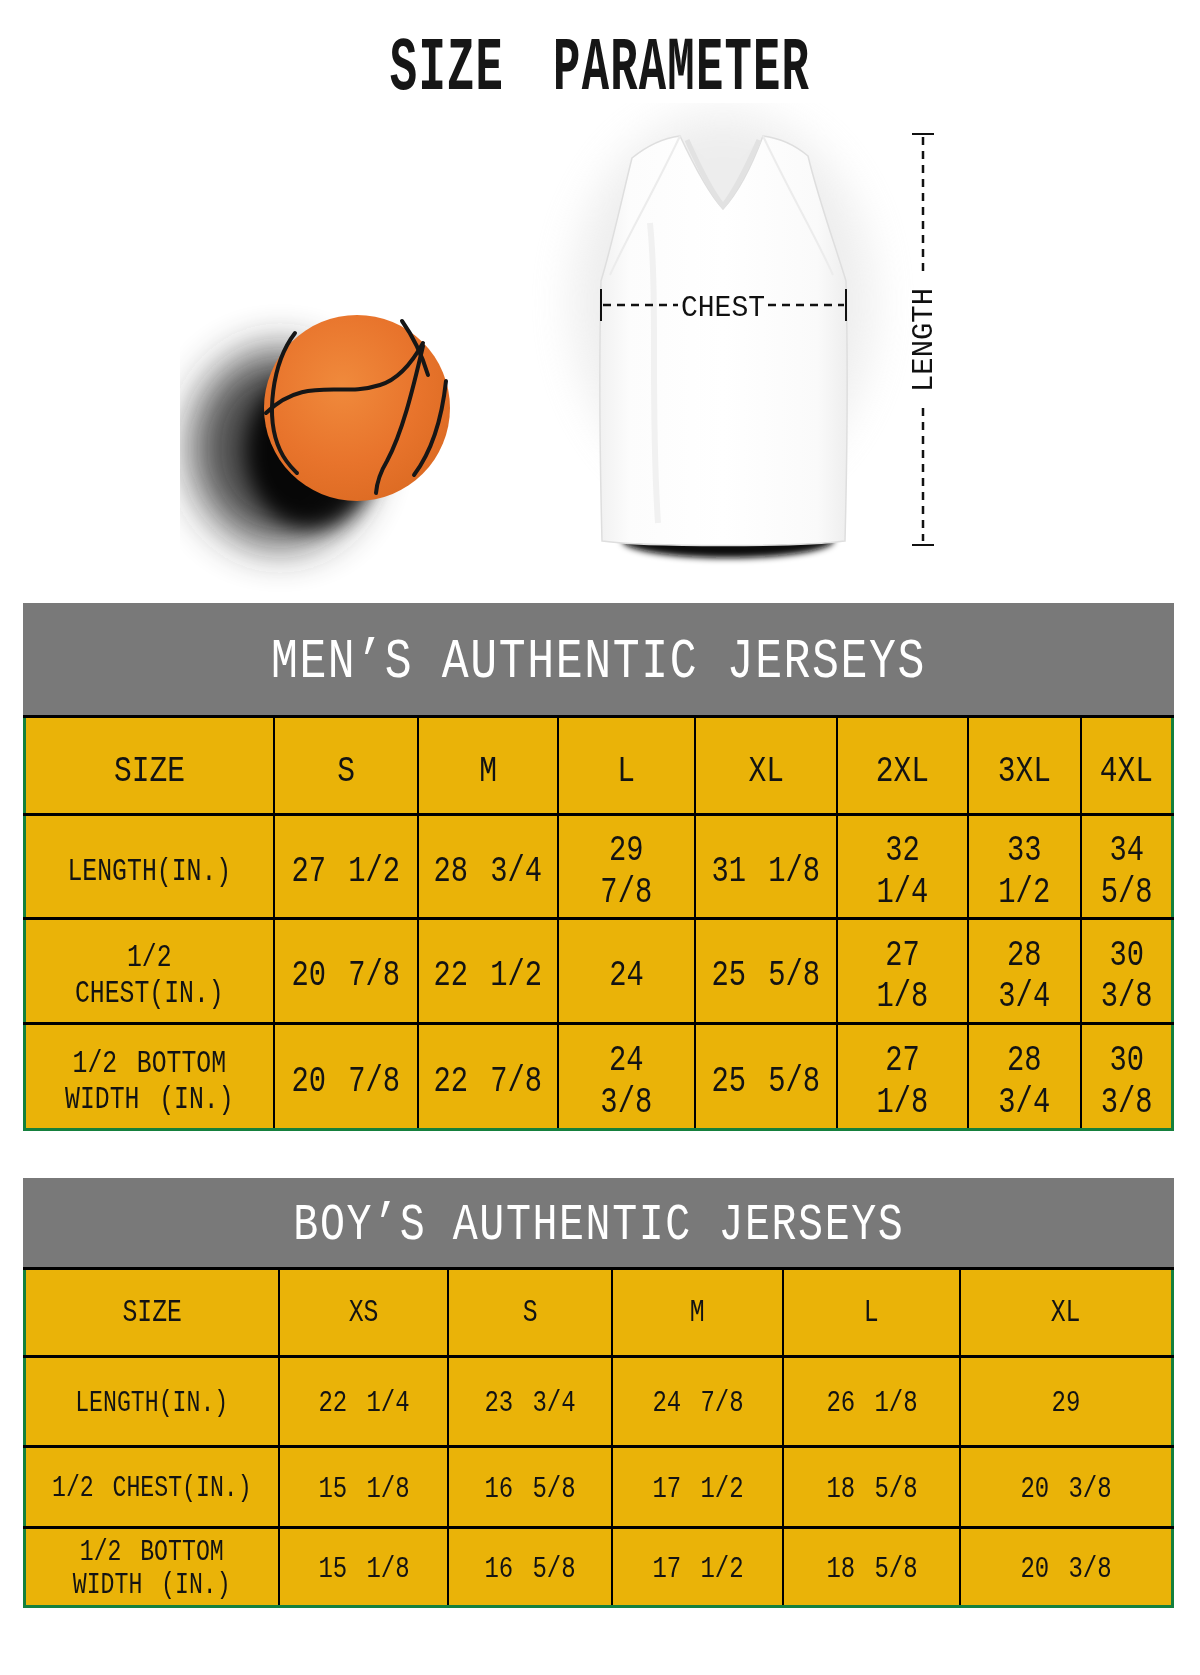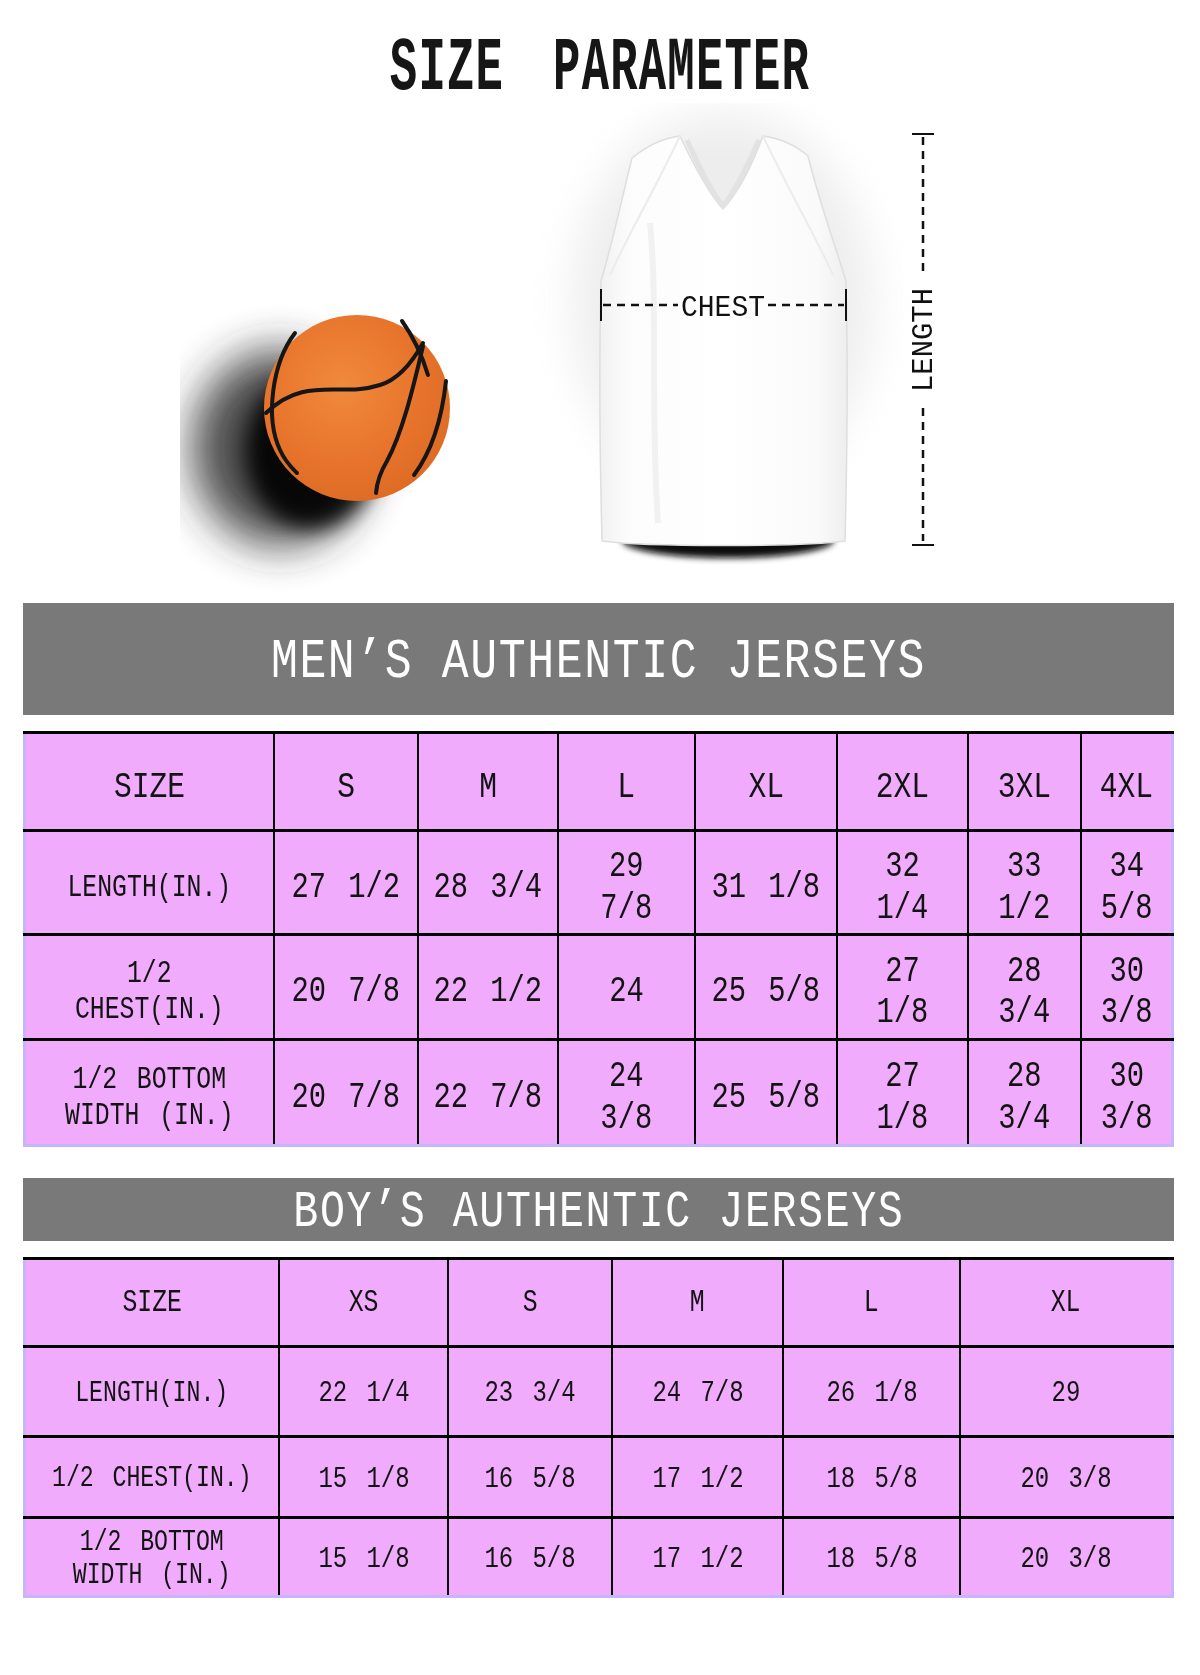--- a/index.html
+++ b/index.html
@@ -17,30 +17,30 @@
   .illus { position:absolute; left:180px; top:103px; width:830px; height:500px; }
 
   .tbl-sec { position:absolute; left:23px; width:1151px; }
   .sec-mens { top:603px; }
   .sec-boys { top:1178px; }
 
   .band {
     background:#797979; display:flex; align-items:center; justify-content:center;
   }
   .band-m { height:112px; }
-  .band-b { height:63px;text-align:center; }
+  .band-b { height:89px;text-align:center; }
   .band-txt {
     color:#ffffff; font-size:56px; letter-spacing:2px; white-space:nowrap;
     transform:scaleX(0.80); transform-origin:50% 50%; padding-top:6px;
   }
   .band-b .band-txt { font-size:52px; }
 
   table.sizes {
     width:100%; border-collapse:collapse; table-layout:fixed;
-    border:3px solid #c4b5fd; background:#f0abfc;margin-top:16px;
+    border:3px solid #15803d; background:#eab308;
   }
   table.sizes td {
     border:2px solid #000; border-top-width:3px;
     text-align:center; vertical-align:middle; padding:0; overflow:hidden;
   }
   .cnd {
     display:inline-block; transform:scaleX(0.80); transform-origin:50% 50%;
     white-space:pre-line; word-spacing:6px; line-height:1.15; color:#131313;
   }
   .t0 td.h  .cnd { font-size:37px; }

